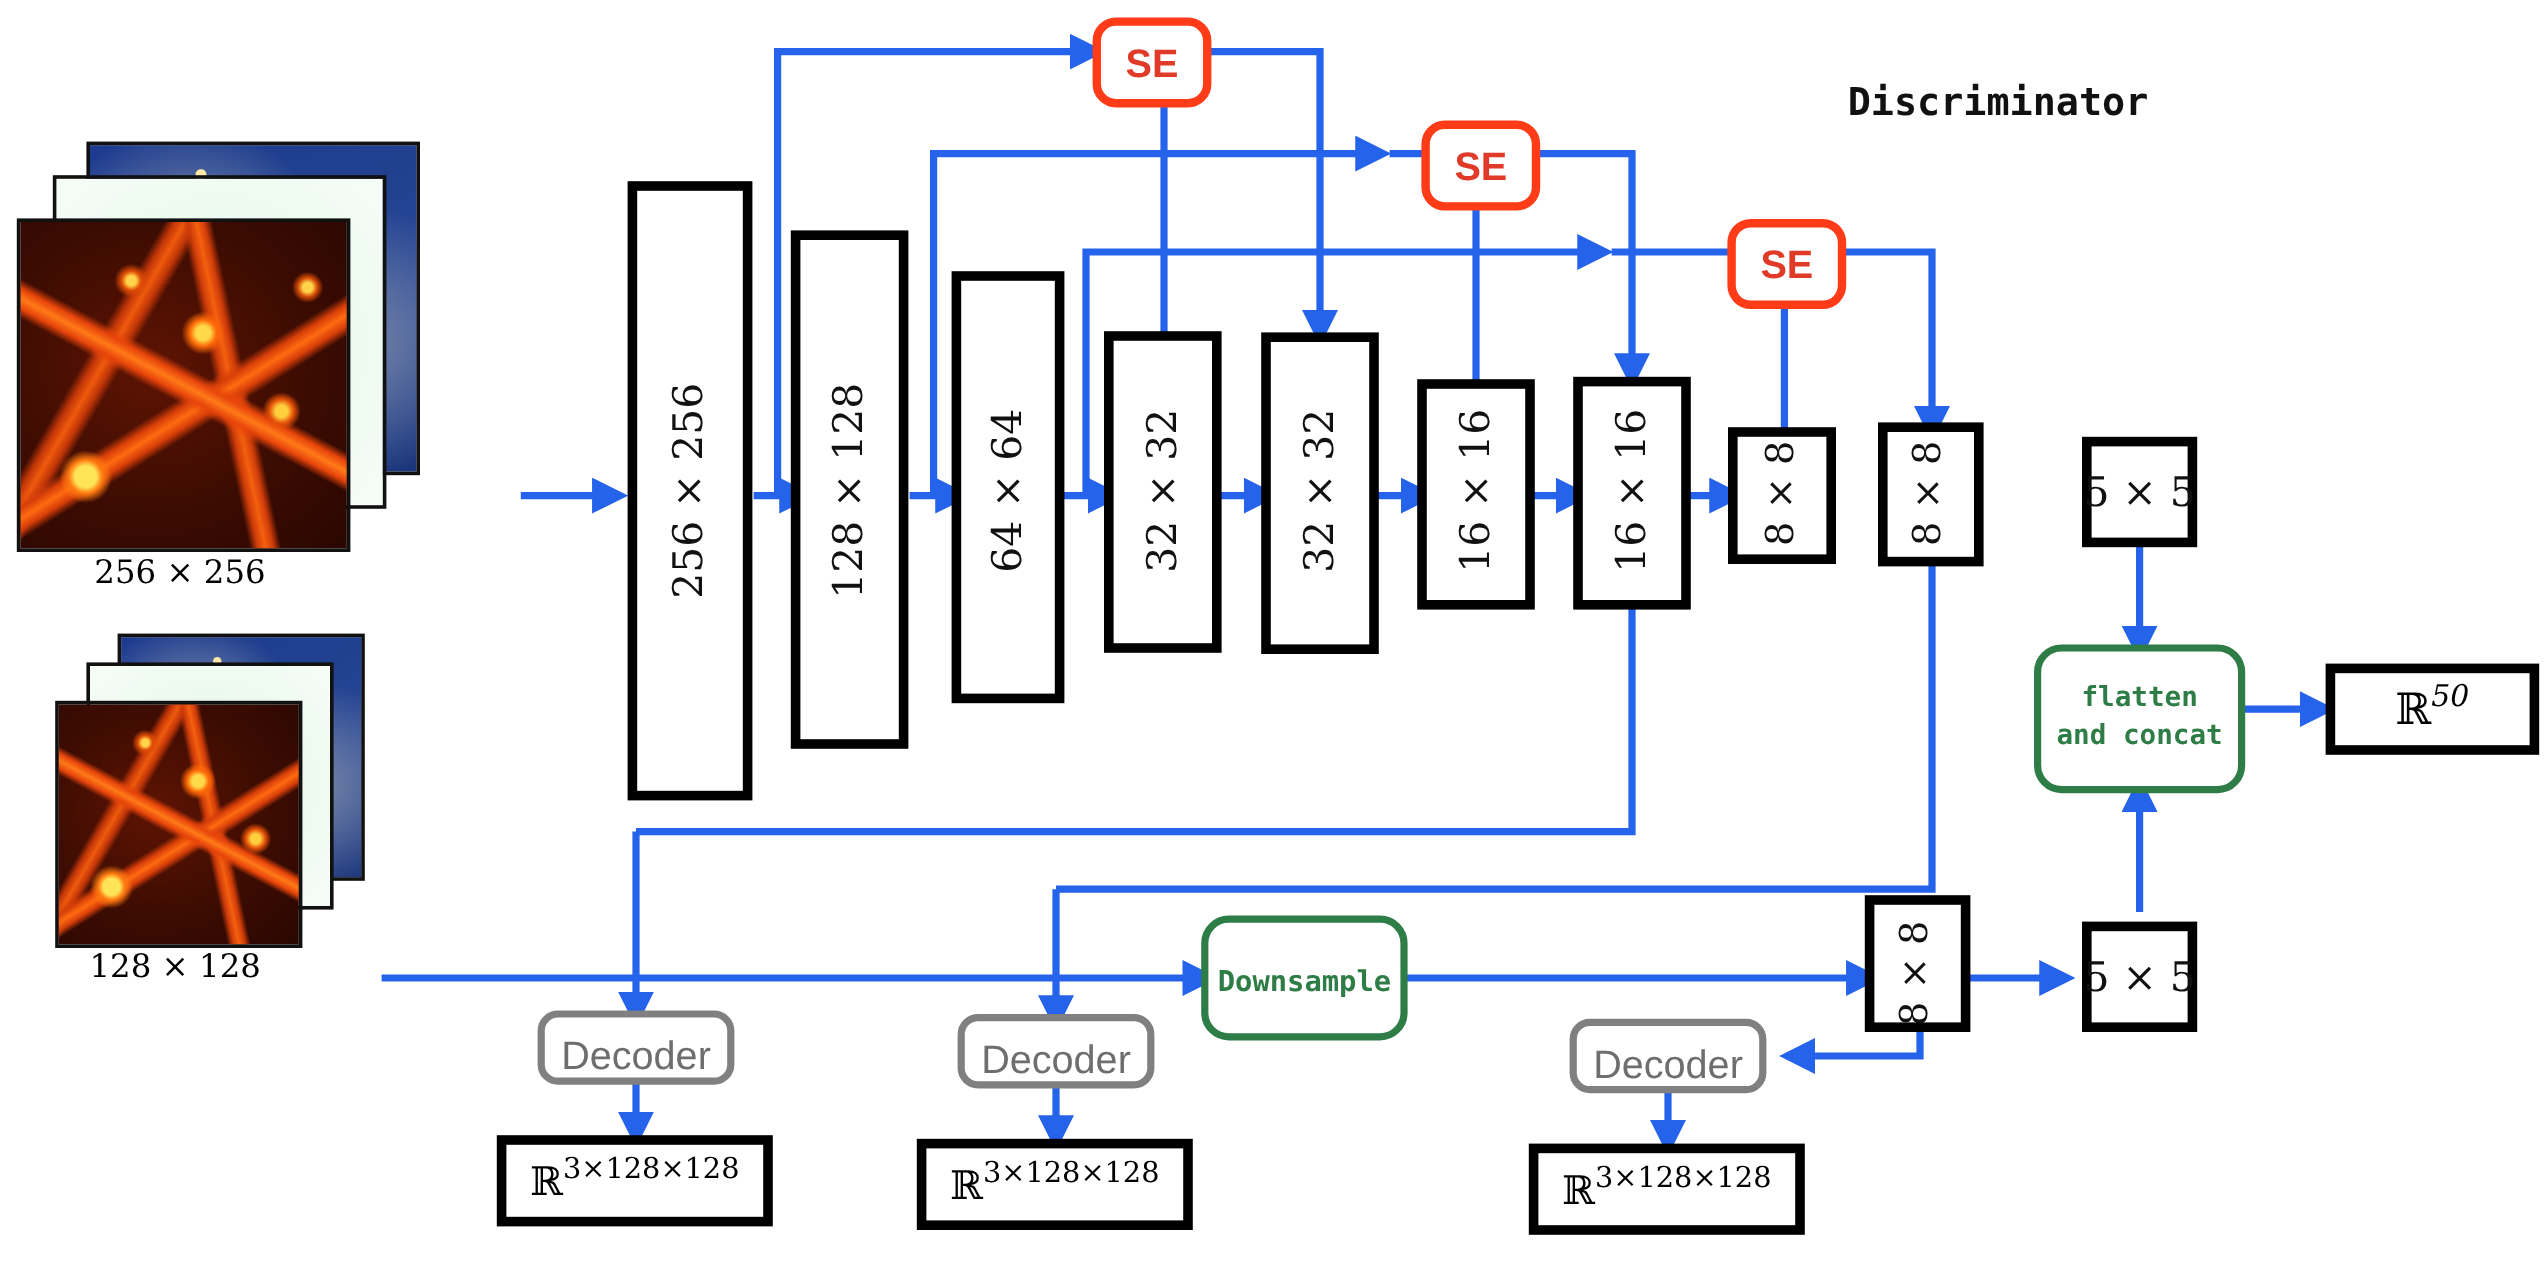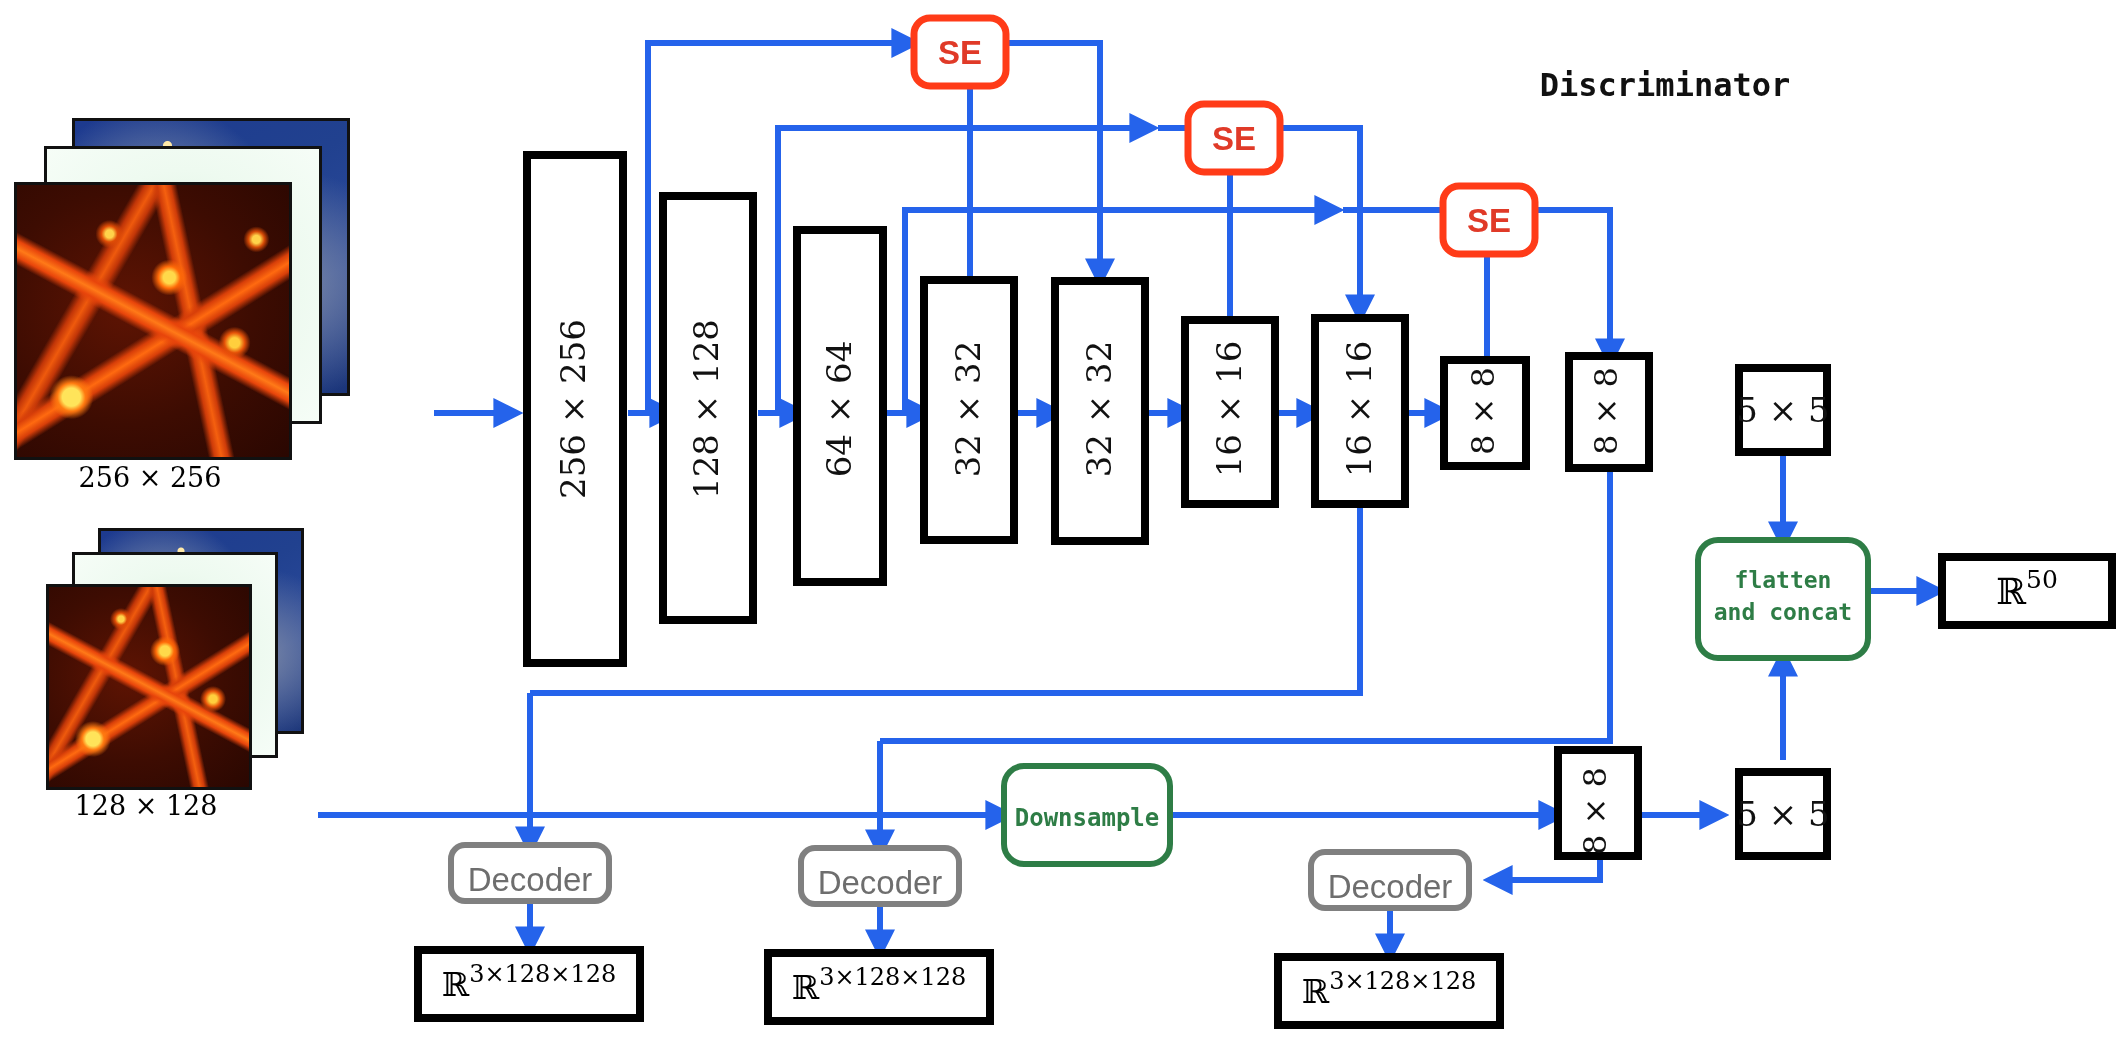--- a/index.html
+++ b/index.html
@@ -235,16 +235,16 @@
   <div style="position:absolute;left:768px;top:953px;width:222px;height:68px;display:flex;align-items:center;justify-content:center;">
     <span style="font-size:33px;">ℝ</span>
       <span style="font-size:24px;position:relative;top:-10px;">3×128×128</span>
   </div>
   <div style="position:absolute;left:1278px;top:957px;width:222px;height:68px;display:flex;align-items:center;justify-content:center;">
     <span style="font-size:33px;">ℝ</span>
       <span style="font-size:24px;position:relative;top:-10px;">3×128×128</span>
   </div>
   <div style="position:absolute;left:1942px;top:557px;width:170px;height:68px;display:flex;align-items:center;justify-content:center;">
     <span style="font-size:36px;">ℝ</span>
-      <span style="font-size:25px;position:relative;top:-12px;">50</span>
+      <span style="font-size:25px;position:relative;top:-12px;font-style:italic;">50</span>
   </div>
 
 </div>
 
 </body></html>

